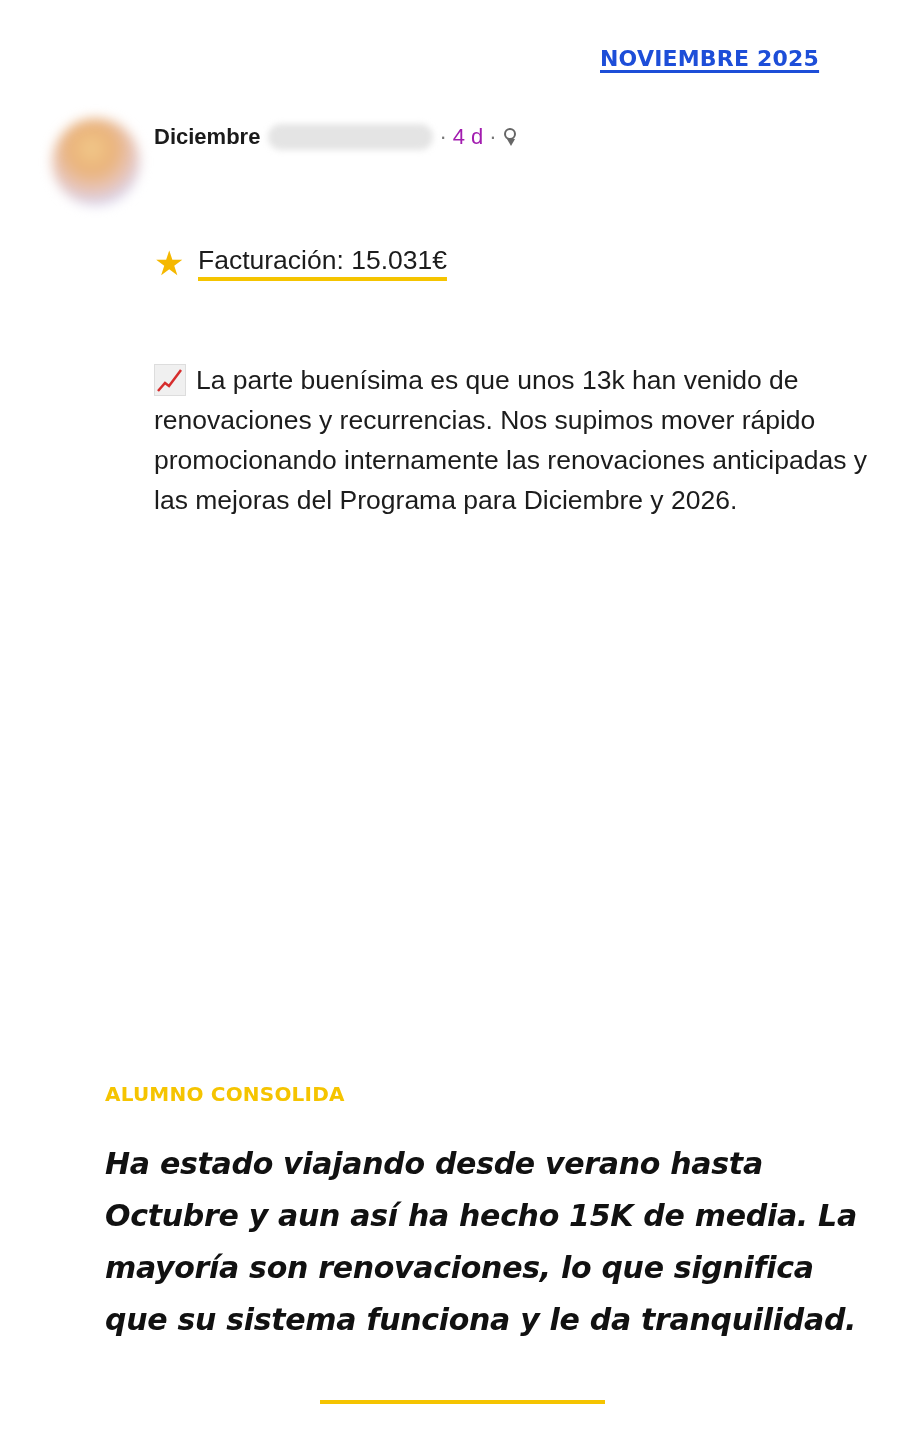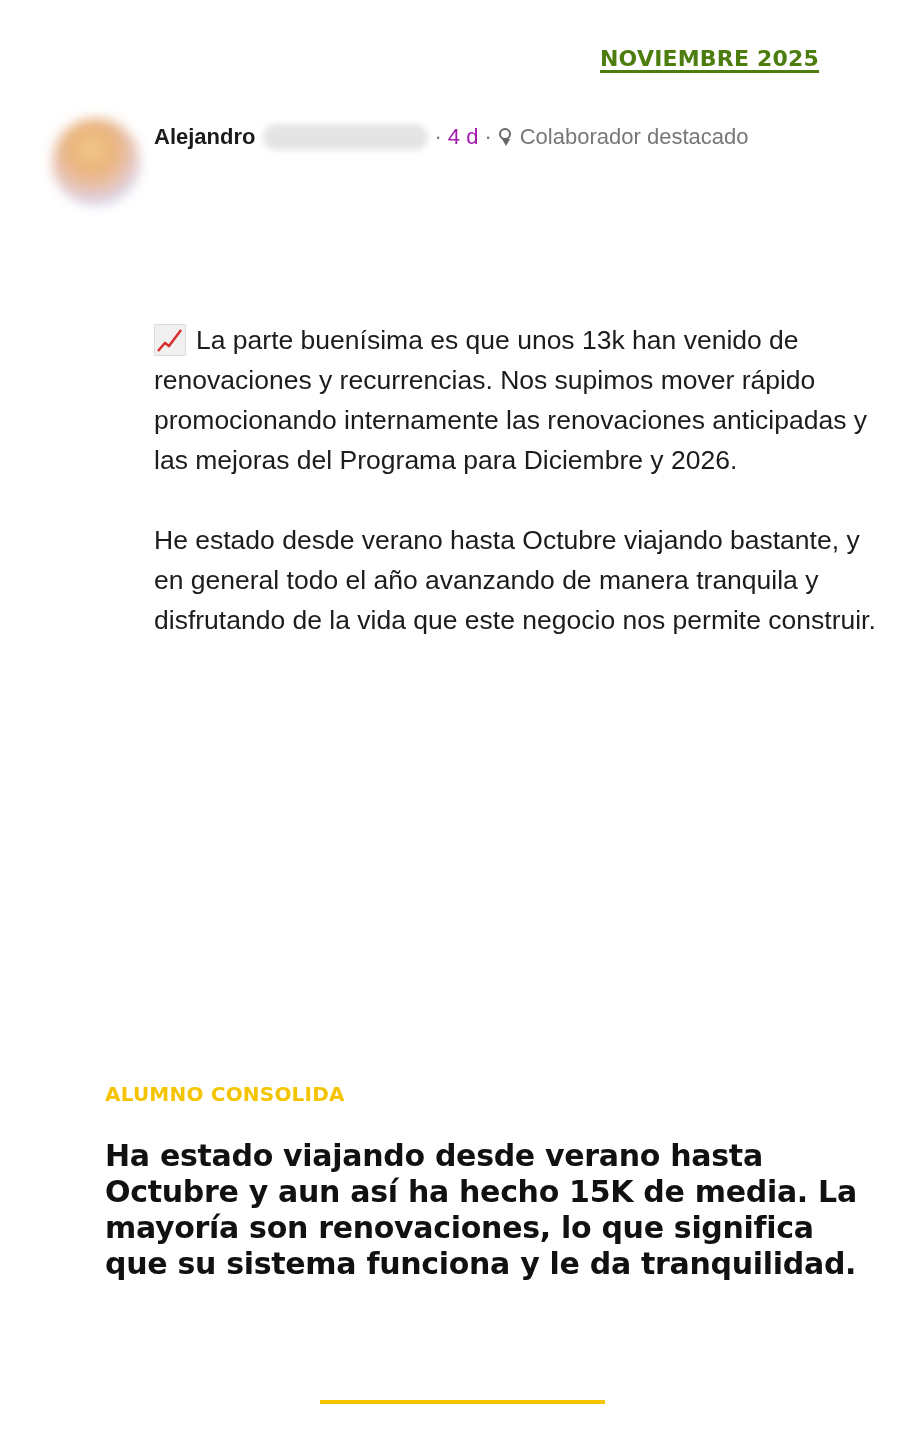--- a/index.html
+++ b/index.html
@@ -1,17 +1,17 @@
 <!DOCTYPE html>
 <html><head>
 <meta charset="utf-8">
 <style>
   html, body { margin:0; padding:0; background:#ffffff; }
   body { width:924px; height:1440px; position:relative; overflow:hidden; font-family:"Liberation Sans", sans-serif; color:#1c1c1c; }
-  .header-date { position:absolute; left:600px; top:46px; font-family:"DejaVu Sans", sans-serif; font-weight:bold; font-size:22px; letter-spacing:0.2px; text-decoration:underline; text-decoration-thickness:3px; text-underline-offset:4px; color:#4d7c0f; }
+  .header-date { position:absolute; left:600px; top:46px; font-family:"DejaVu Sans", sans-serif; font-weight:bold; font-size:22px; letter-spacing:0.2px; text-decoration:underline; text-decoration-thickness:3px; text-underline-offset:4px; color:#1d4ed8; }
   .avatar { position:absolute; left:52px; top:118px; width:88px; height:88px; border-radius:50%;
     background: radial-gradient(circle at 45% 35%, #f2c98a 0%, #eab37a 30%, #e8c4b8 55%, #d9d6ef 75%, #f3f1f7 100%);
     filter: blur(6px); }
   .meta { position:absolute; left:154px; top:124px; font-size:22px; display:flex; align-items:center; white-space:nowrap; }
   .author { font-weight:bold; color:#1b1b1b; }
   .name-blur { display:inline-block; width:165px; height:26px; margin-left:8px; border-radius:13px; background:#e4e4e4; filter:blur(3px); }
   .meta-sep { color:#777; margin:0 6px; }
   .meta-time { color:#a21caf; }
   .badge-icon { display:inline-block; width:16px; height:20px; margin-right:6px; position:relative; }
   .badge-icon .circ { position:absolute; left:1px; top:1px; width:12px; height:12px; border:2px solid #666; border-radius:50%; box-sizing:border-box; }
@@ -21,52 +21,53 @@
   .post p { margin:0; }
   .gap { height:40px; }
   .gap2 { height:40px; }
   .hl { text-decoration: underline; text-decoration-color:#f5c400; text-decoration-thickness:4px; text-underline-offset:8px; }
   .emoji { display:inline-block; width:34px; height:34px; vertical-align:-6px; margin-right:10px; position:relative; }
   .star { color:#f5b800; font-size:34px; line-height:34px; }
   .bars { display:inline-flex; align-items:flex-end; gap:2px; background:#e9eef4; padding:3px; box-sizing:border-box; width:32px; height:32px; }
   .bars i { display:block; width:8px; }
   .chart-up { background:#f0f0f0; border:1px solid #ddd; box-sizing:border-box; width:32px; height:32px; }
   .label-accent { position:absolute; left:105px; top:1082px; font-family:"DejaVu Sans", sans-serif; font-weight:bold; font-size:20px; color:#f5c400; letter-spacing:0.2px; }
-  .quote { position:absolute; left:105px; top:1138px; width:760px; font-family:"DejaVu Sans", sans-serif; font-weight:bold; font-size:30px; line-height:36px; color:#111; letter-spacing:-0.3px; }
+  .quote { position:absolute; left:105px; top:1138px; width:760px; font-family:"DejaVu Sans", sans-serif; font-weight:bold; font-style:italic; font-size:30px; line-height:52px; color:#111; letter-spacing:-0.3px; }
   .divider { position:absolute; left:320px; top:1400px; width:285px; height:4px; background:#f5c400; }
 </style>
 </head>
 <body>
 
 <div class="header-date">NOVIEMBRE 2025</div>
 
 <div class="avatar"></div>
 
 <div class="meta">
-  <span class="author">Alejandro</span>
+  <span class="author">Diciembre</span>
   <span class="name-blur"></span>
   <span class="meta-sep">·</span>
   <span class="meta-time">4 d</span>
   <span class="meta-sep">·</span>
   <span class="badge-icon">
       <span class="circ"></span>
       <span class="rib"></span>
     </span>
-  <span class="meta-badge">Colaborador destacado</span>
 </div>
 
 <div class="post">
   <div class="gap"></div>
   <div class="gap"></div>
+  <p>
+    <span class="hl"><span class="emoji star">★</span><span>Facturación: 15.031€</span></span>
+  </p>
   <div class="gap"></div>
   <div class="gap"></div>
   <p>
     <span class="emoji chart-up"><svg width="30" height="30" viewBox="0 0 30 30">
           <polyline points="3,26 10,18 14,21 26,5" fill="none" stroke="#d62d2d" stroke-width="2.5"></polyline>
         </svg></span><span>La parte buenísima es que unos 13k han venido de renovaciones y recurrencias. Nos supimos mover rápido promocionando internamente las renovaciones anticipadas y las mejoras del Programa para Diciembre y 2026.</span>
   </p>
   <div class="gap2"></div>
-  <p>He estado desde verano hasta Octubre viajando bastante, y en general todo el año avanzando de manera tranquila y disfrutando de la vida que este negocio nos permite construir.</p>
 </div>
 
 <div class="label-accent">ALUMNO CONSOLIDA</div>
 <div class="quote">Ha estado viajando desde verano hasta Octubre y aun así ha hecho 15K de media. La mayoría son renovaciones, lo que significa que su sistema funciona y le da tranquilidad.</div>
 <div class="divider"></div>
 
 </body></html>

